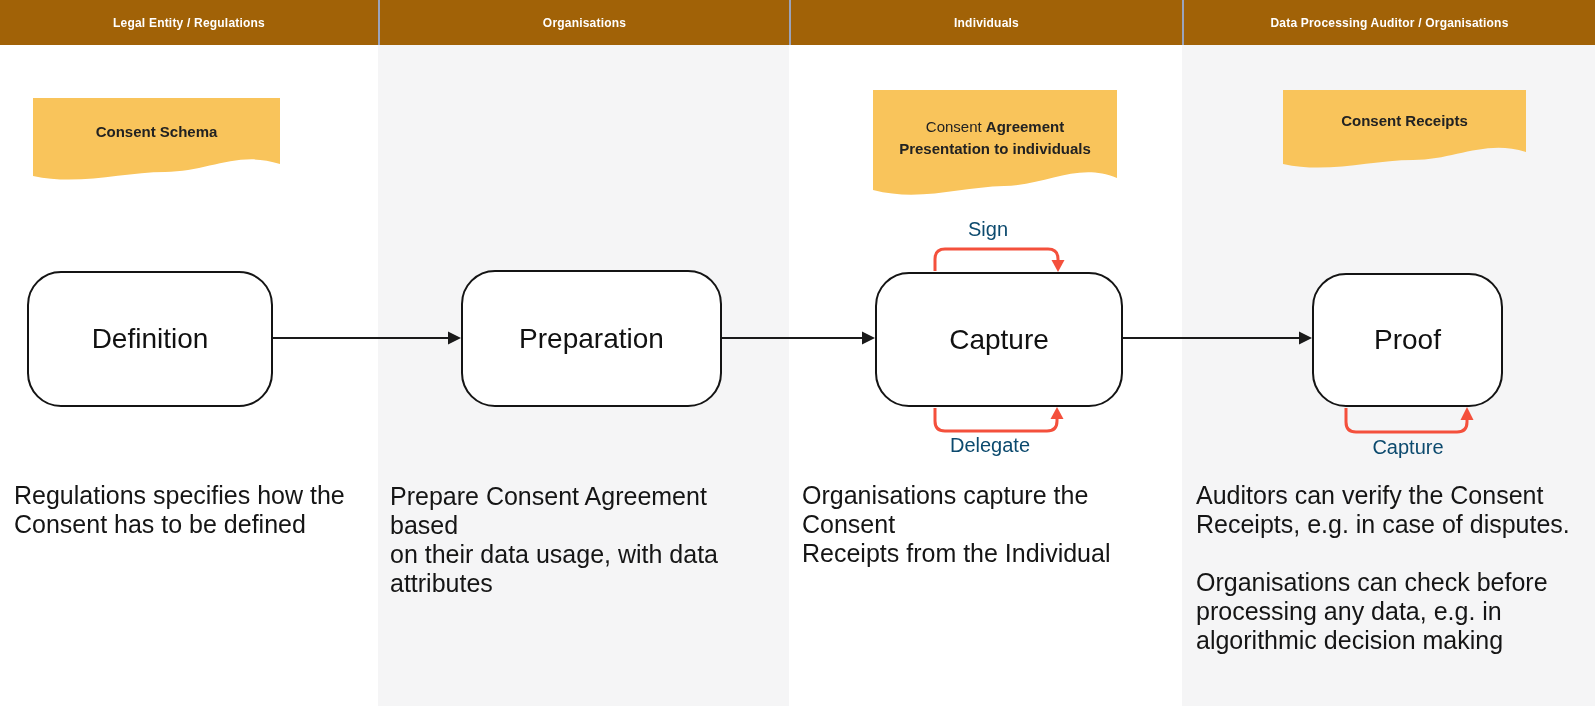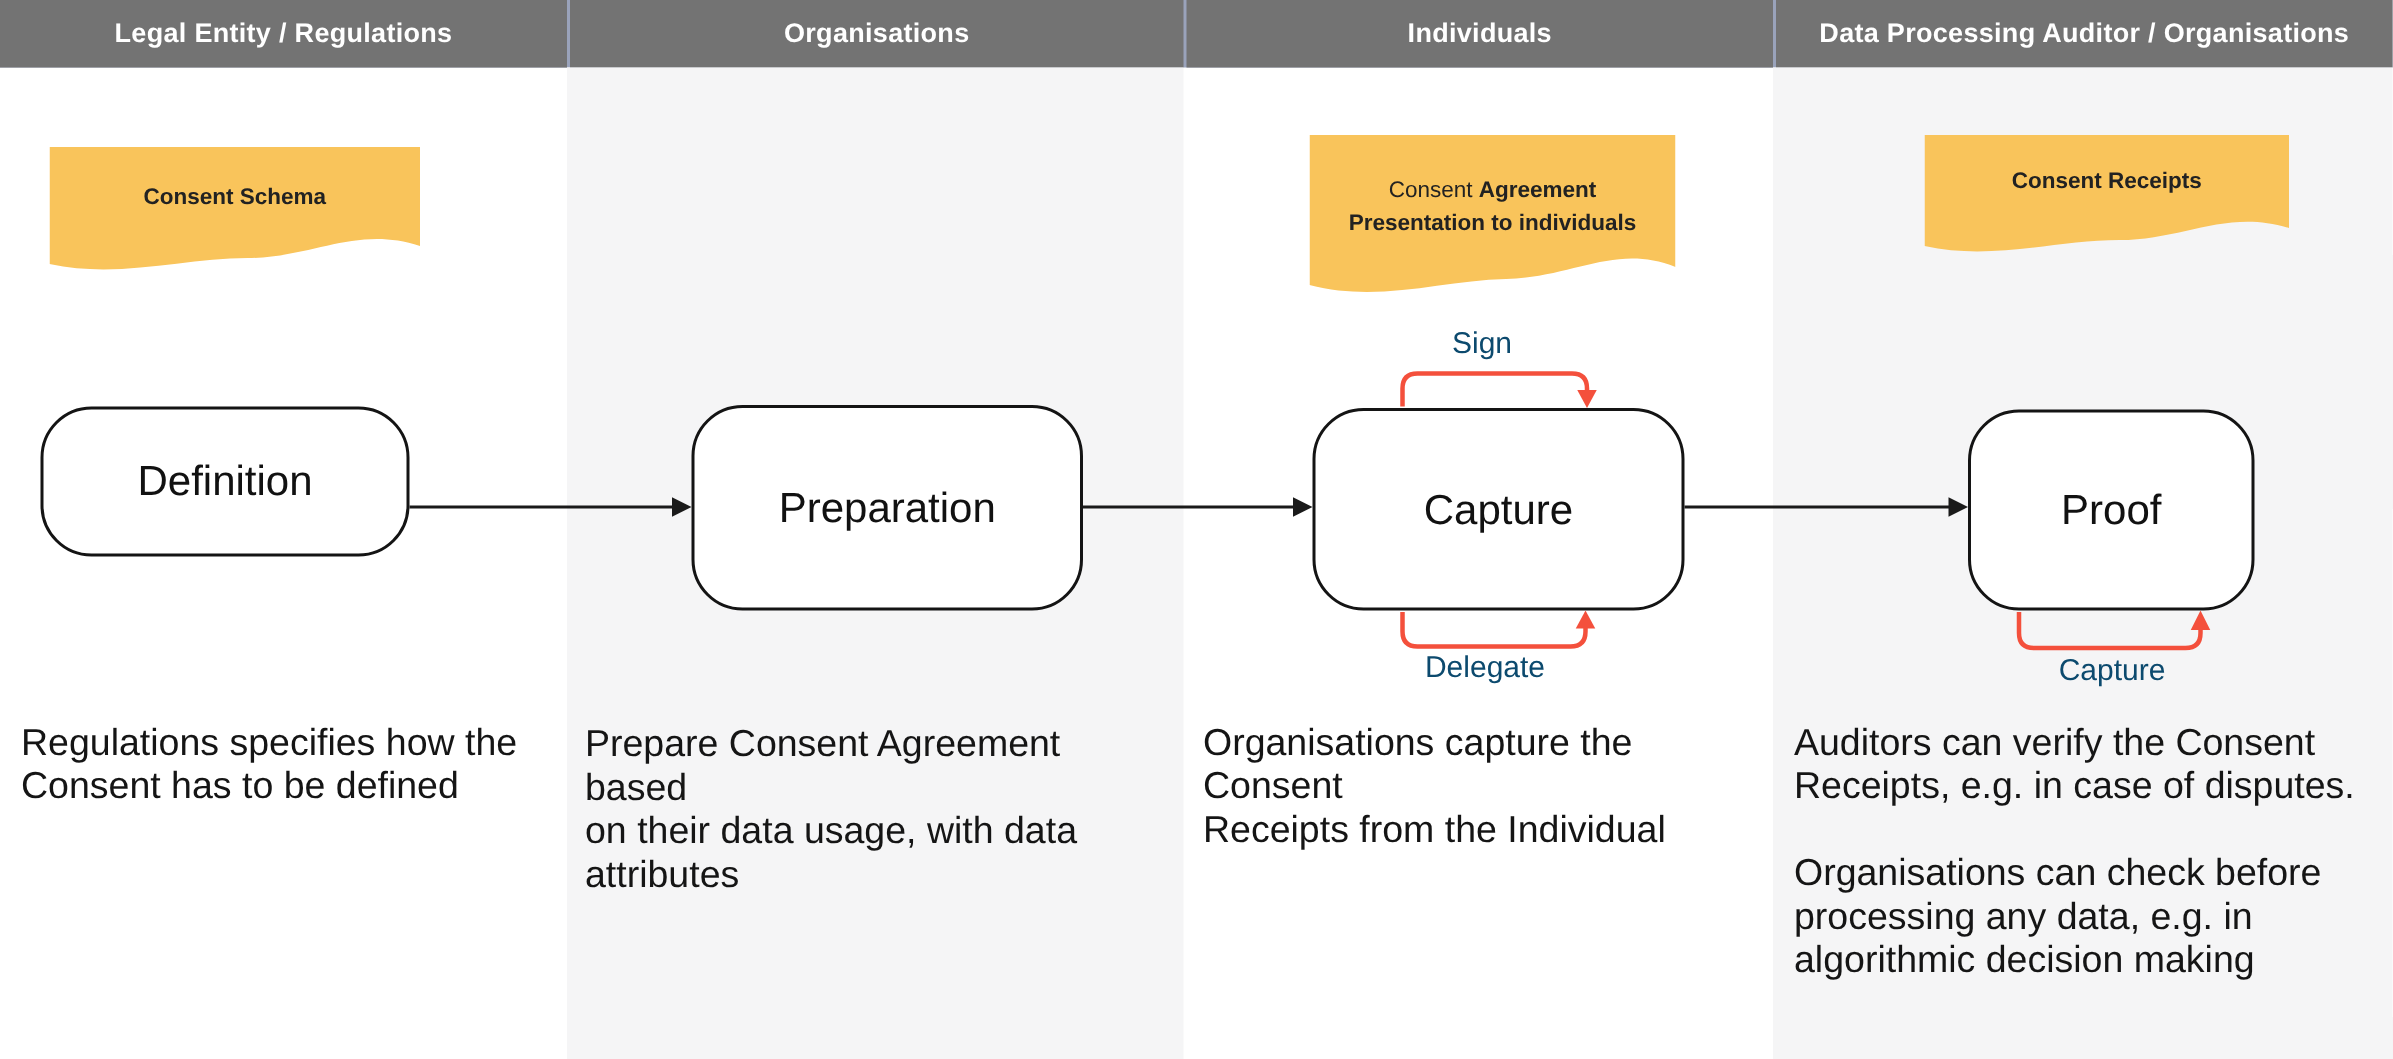--- a/index.html
+++ b/index.html
@@ -3,22 +3,22 @@
 <meta charset="utf-8">
 <style>
   * { margin: 0; padding: 0; box-sizing: border-box; }
   html, body { width: 1595px; height: 706px; background: #ffffff; overflow: hidden;
     font-family: "Liberation Sans", sans-serif; }
   .stage { position: absolute; top: 0; left: 0; width: 1595px; height: 706px; }
 
   
   .lane-header { position: absolute; top: 0; left: 0; width: 1595px; height: 45px;
     background: #9aa3bb; }
-  .lane-cell { position: absolute; top: 0; height: 45px; background: #737373;
-    color: #ffffff; font-weight: bold; font-size: 18px;
+  .lane-cell { position: absolute; top: 0; height: 45px; background: #a16207;
+    color: #ffffff; font-weight: bold; font-size: 12px;
     display: flex; align-items: center; justify-content: center; letter-spacing: 0.2px; }
   .cell-1 { left: 0; width: 378px; }
   .cell-2 { left: 380px; width: 409px; }
   .cell-3 { left: 791px; width: 391px; justify-content: center; }
   .cell-4 { left: 1184px; width: 411px; }
 
   
   .band { position: absolute; top: 45px; height: 661px; background: #f5f5f6; }
   .band-2 { left: 378px; width: 411px; }
   .band-4 { left: 1182px; width: 413px; }
@@ -85,21 +85,21 @@
     </div>
   </div>
 
   <div class="doc" style="left:1283px; top:90px; width:243px; height:84px;padding-left:32px;">
     <svg width="243" height="84" viewBox="0 0 243 84">
       <path d="M0,0 H243 V62 C202,49 172,70 130,70 C88,70 45,84 0,74 Z" fill="#f9c45b"></path>
     </svg>
     <div class="doc-label" style="top:20px;">Consent Receipts</div>
   </div>
 
-  <div class="node" style="left:27px; top:271px; width:246px; height:100px;">
+  <div class="node" style="left:27px; top:271px; width:246px; height:136px;">
     <span>Definition</span>
   </div>
   <div class="node" style="left:461px; top:270px; width:261px; height:137px;">
     <span>Preparation</span>
   </div>
   <div class="node" style="left:875px; top:272px; width:248px; height:135px;">
     <span>Capture</span>
   </div>
   <div class="node" style="left:1312px; top:273px; width:191px; height:134px;">
     <span>Proof</span>

